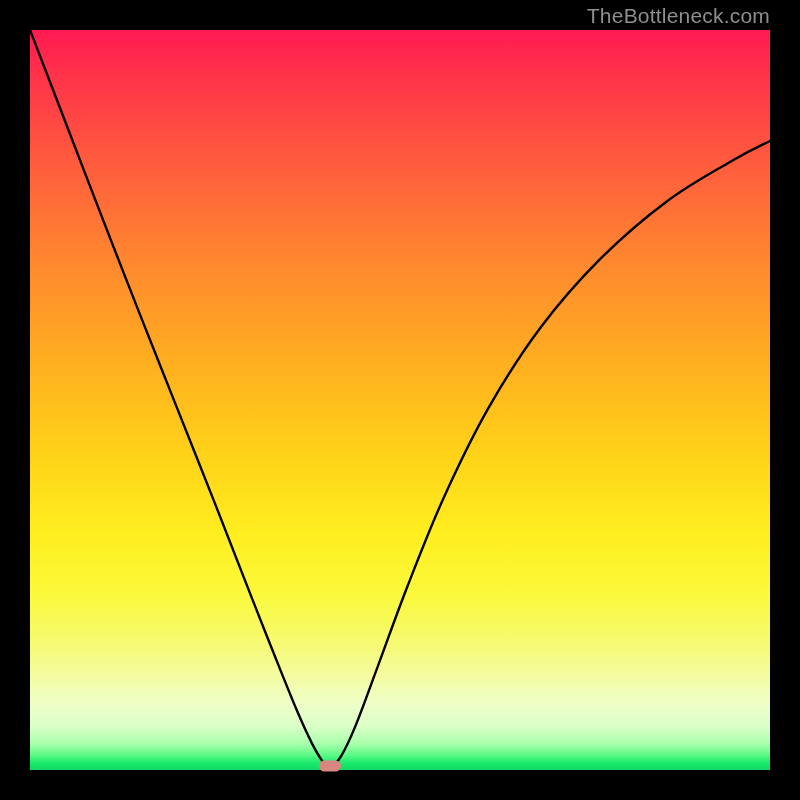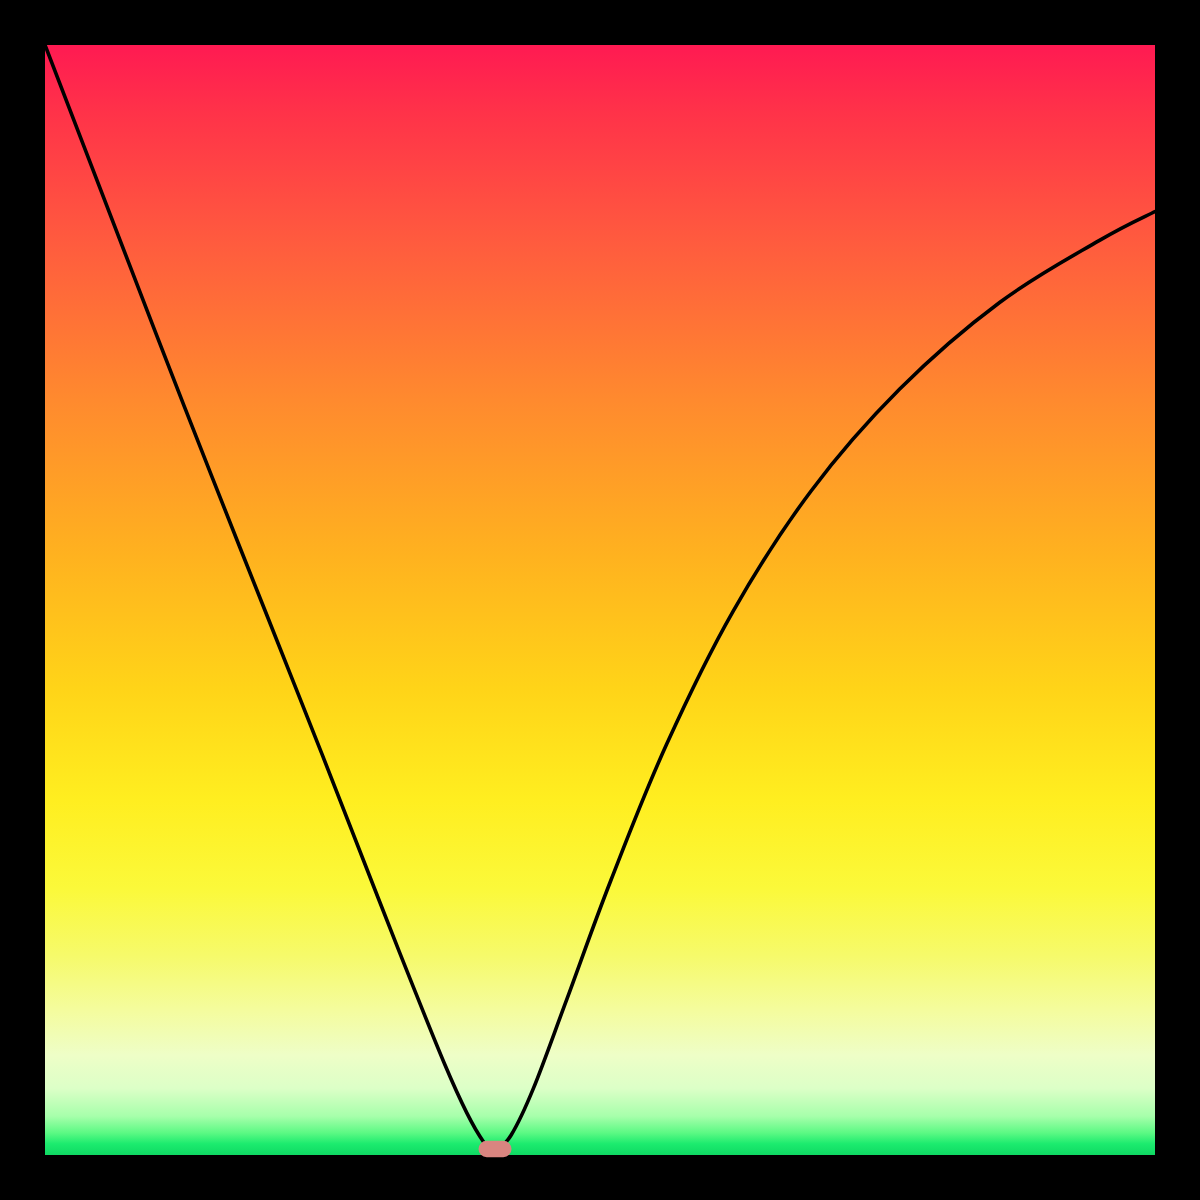--- a/index.html
+++ b/index.html
@@ -76,13 +76,14 @@
   <div class="plot-area">
 
     <svg class="curve-layer" viewBox="0 0 740 740" preserveAspectRatio="none">
       <path id="curve-left" fill="none" stroke="#000" stroke-width="2.4" stroke-linecap="round" stroke-linejoin="round" d="M 0.00 0.00 C 6.66 17.32, 23.68 61.57, 37.00 96.20 C 50.32 130.83, 60.68 158.03, 74.00 192.40 C 87.32 226.77, 97.68 253.29, 111.00 287.12 C 124.32 320.95, 134.68 346.79, 148.00 380.36 C 161.32 413.93, 171.68 439.77, 185.00 473.60 C 198.32 507.43, 211.34 541.15, 222.00 568.32 C 232.66 595.49, 236.21 604.58, 244.20 624.56 C 252.19 644.54, 259.74 663.60, 266.40 679.32 C 273.06 695.04, 276.54 702.56, 281.20 711.88 C 285.86 721.20, 288.97 726.32, 292.30 731.12 C 295.63 735.92, 298.37 737.19, 299.70 738.52"></path>
       <path id="curve-right" fill="none" stroke="#000" stroke-width="2.4" stroke-linecap="round" stroke-linejoin="round" d="M 299.70 738.52 C 301.70 736.39, 306.14 734.41, 310.80 726.68 C 315.46 718.95, 318.94 711.85, 325.60 695.60 C 332.26 679.35, 338.48 661.44, 347.80 636.40 C 357.12 611.36, 365.41 587.12, 377.40 556.48 C 389.39 525.84, 399.75 498.43, 414.40 466.20 C 429.05 433.97, 441.48 407.77, 458.80 377.40 C 476.12 347.03, 490.62 324.12, 510.60 297.48 C 530.58 270.84, 547.16 252.04, 569.80 229.40 C 592.44 206.76, 612.42 189.53, 636.40 171.68 C 660.38 153.83, 684.35 141.16, 703.00 130.24 C 721.65 119.32, 733.34 114.46, 740.00 111.00"></path>
     </svg>
 
     <div class="marker" id="min-marker" style="left: 299.7px; top: 735.56px; background: rgb(217, 133, 128);"></div>
   </div>
 
+  <div class="watermark">TheBottleneck.com</div>
 </div>
 
 </body></html>

